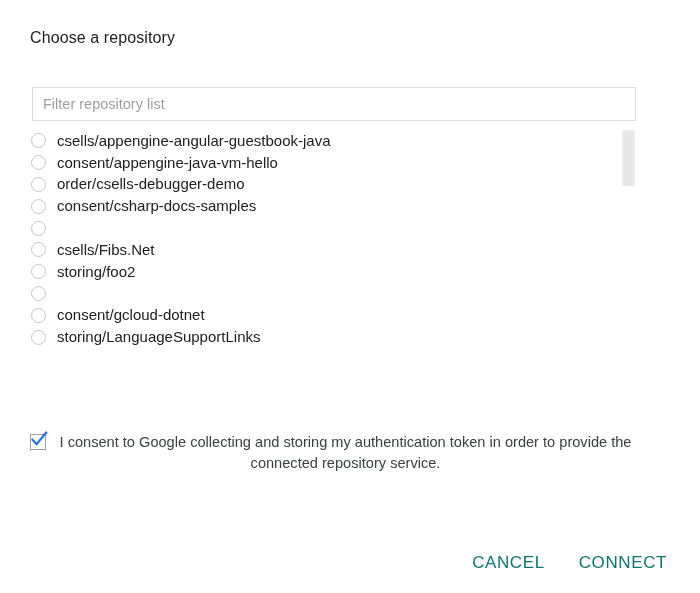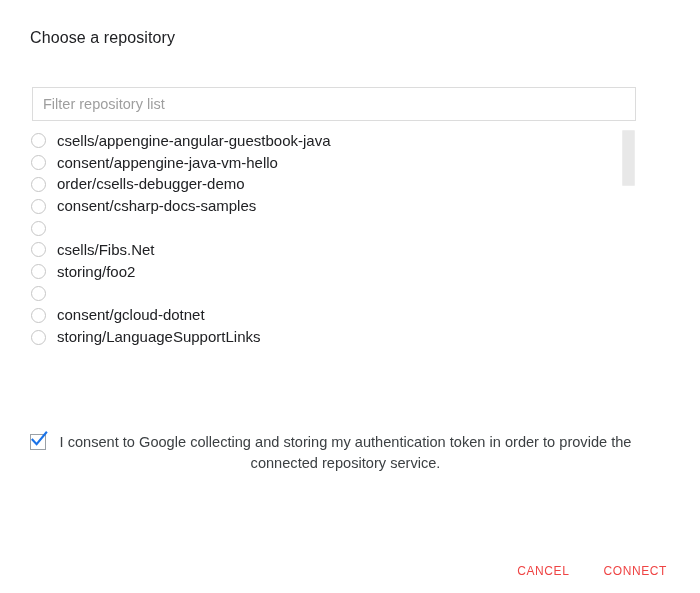--- a/index.html
+++ b/index.html
@@ -178,29 +178,28 @@
     right: 24px;
     top: 546px;
     display: flex;
     align-items: center;
     gap: 16px;
   }
   .action-btn {
     background: transparent;
     border: none;
     font-family: "Liberation Sans", sans-serif;
-    font-size: 12px;
+    font-size: 17px;
     font-weight: 500;
     letter-spacing: 0.6px;
-    color: #ef4444;
+    color: #0f766e;
     padding: 8px 9px;
     cursor: pointer;
     border-radius: 3px;
     line-height: 18px;
-    margin-top: 8px;
   }
 </style>
 </head>
 <body>
 
 <div class="dialog">
 
   <div class="dialog-title">Choose a repository</div>
 
   <input class="filter-field" type="text" placeholder="Filter repository list" style="">

